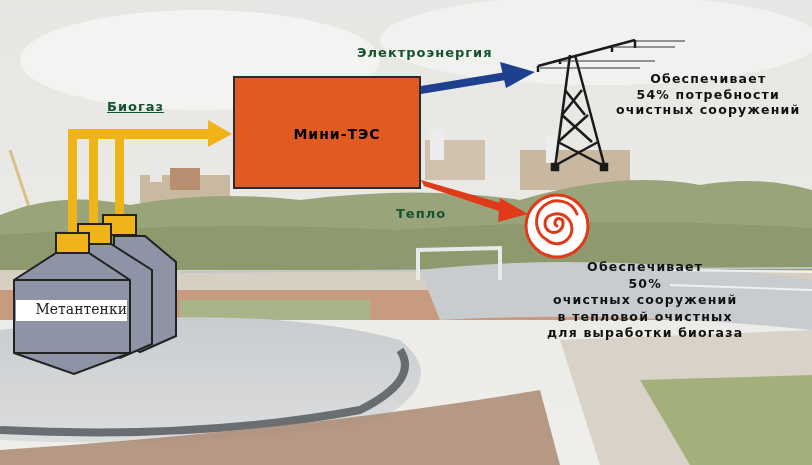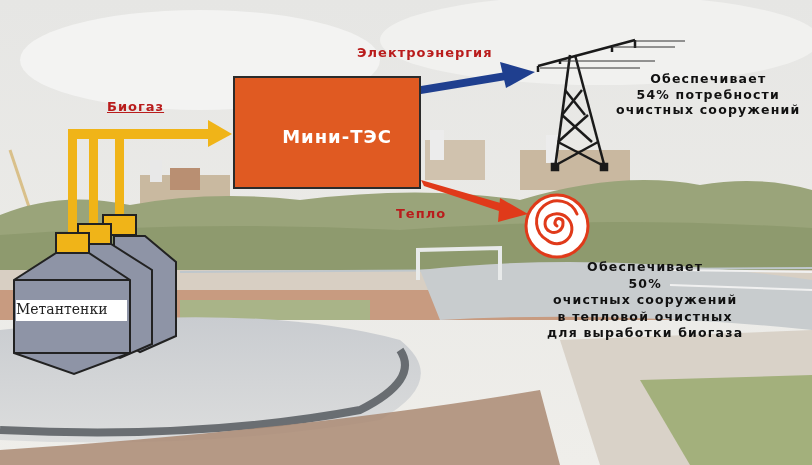--- a/index.html
+++ b/index.html
@@ -1,26 +1,26 @@
 <!DOCTYPE html>
 <html><head>
   <meta charset="utf-8">
   <style>
     html, body { margin: 0; padding: 0; }
     body { width: 812px; height: 465px; overflow: hidden; font-family: "DejaVu Sans", sans-serif; }
     .stage { position: relative; width: 812px; height: 465px; overflow: hidden; }
     .bg { position: absolute; inset: 0; }
     .overlay { position: absolute; inset: 0; }
-    .lbl { position: absolute; font-weight: bold; color: #b91c1c; font-size: 13px; letter-spacing: 1px; white-space: nowrap; }
+    .lbl { position: absolute; font-weight: bold; color: #14532d; font-size: 13px; letter-spacing: 1px; white-space: nowrap; }
     .desc { position: absolute; font-weight: bold; color: #111; font-size: 12.5px; letter-spacing: 1.2px; line-height: 15.5px; white-space: nowrap; }
     .desc div { margin: 0; text-align: center; }
     .tes-box { position: absolute; left: 233px; top: 76px; width: 188px; height: 113px; background: #e05a22; border: 2px solid #2b2b2b; box-sizing: border-box; }
-    .tes-label { position: absolute; left: 0; right: 0; top: 48px; text-align: center; font-weight: bold; font-size: 18px; color: #ffffff; letter-spacing: 1px; padding-left: 20px; }
+    .tes-label { position: absolute; left: 0; right: 0; top: 48px; text-align: center; font-weight: bold; font-size: 14px; color: #000000; letter-spacing: 1px; padding-left: 20px; }
     .tank-label-bg { position: absolute; left: 16px; top: 300px; width: 111px; height: 21px; background: #ffffff; }
-    .tank-label { position: absolute; left: 16px; top: 301px; width: 111px; text-align: left; font-family: "DejaVu Serif", serif; font-size: 14px; color: #222; }
+    .tank-label { position: absolute; left: 16px; top: 301px; width: 111px; text-align: right; font-family: "DejaVu Serif", serif; font-size: 14px; color: #222; }
   </style>
 </head>
 <body>
 
 <div class="stage">
 
   <svg class="bg" width="812" height="465" viewBox="0 0 812 465">
     <defs>
       <linearGradient id="sky" x1="0" y1="0" x2="0" y2="1">
         <stop offset="0" stop-color="#e6e6e4"></stop>

